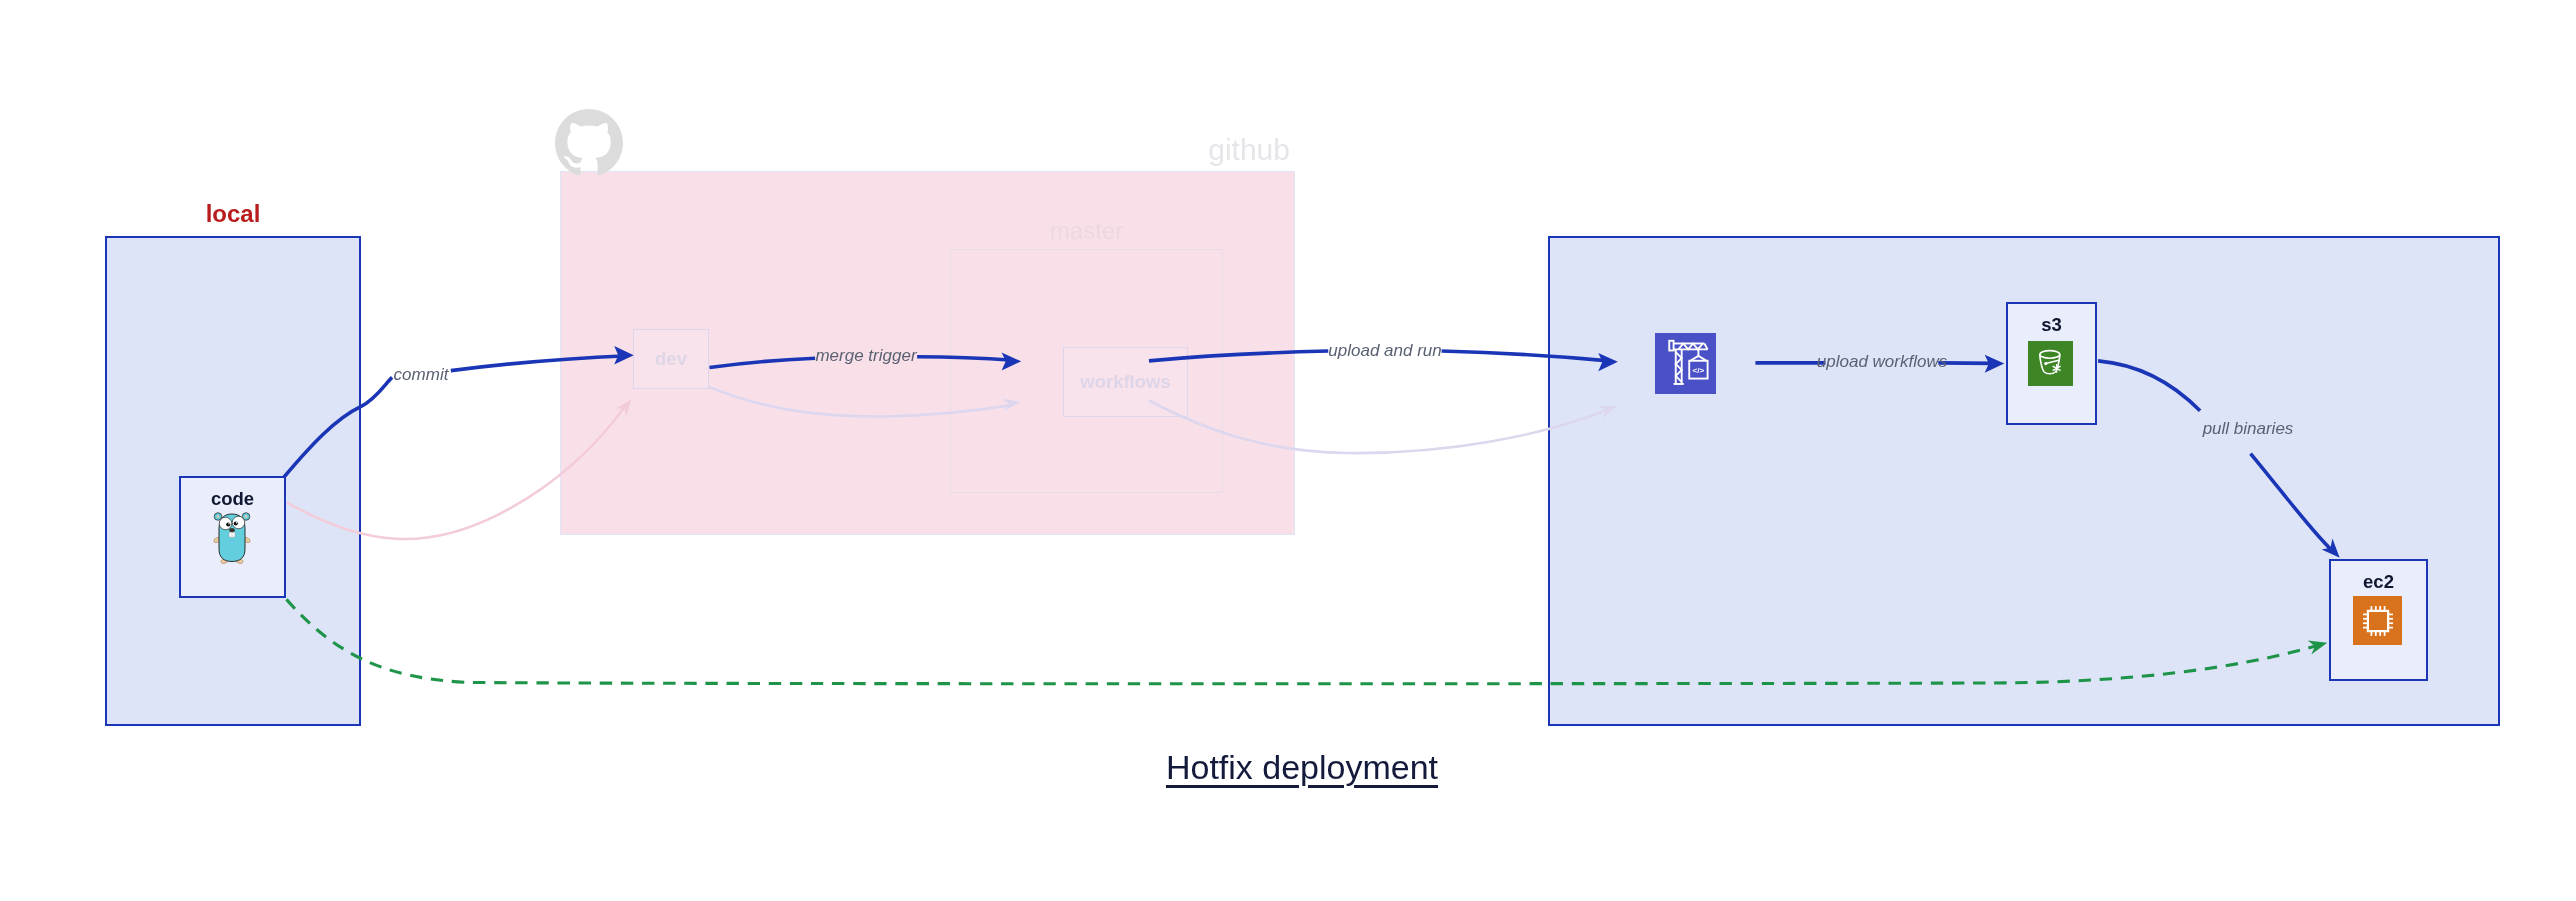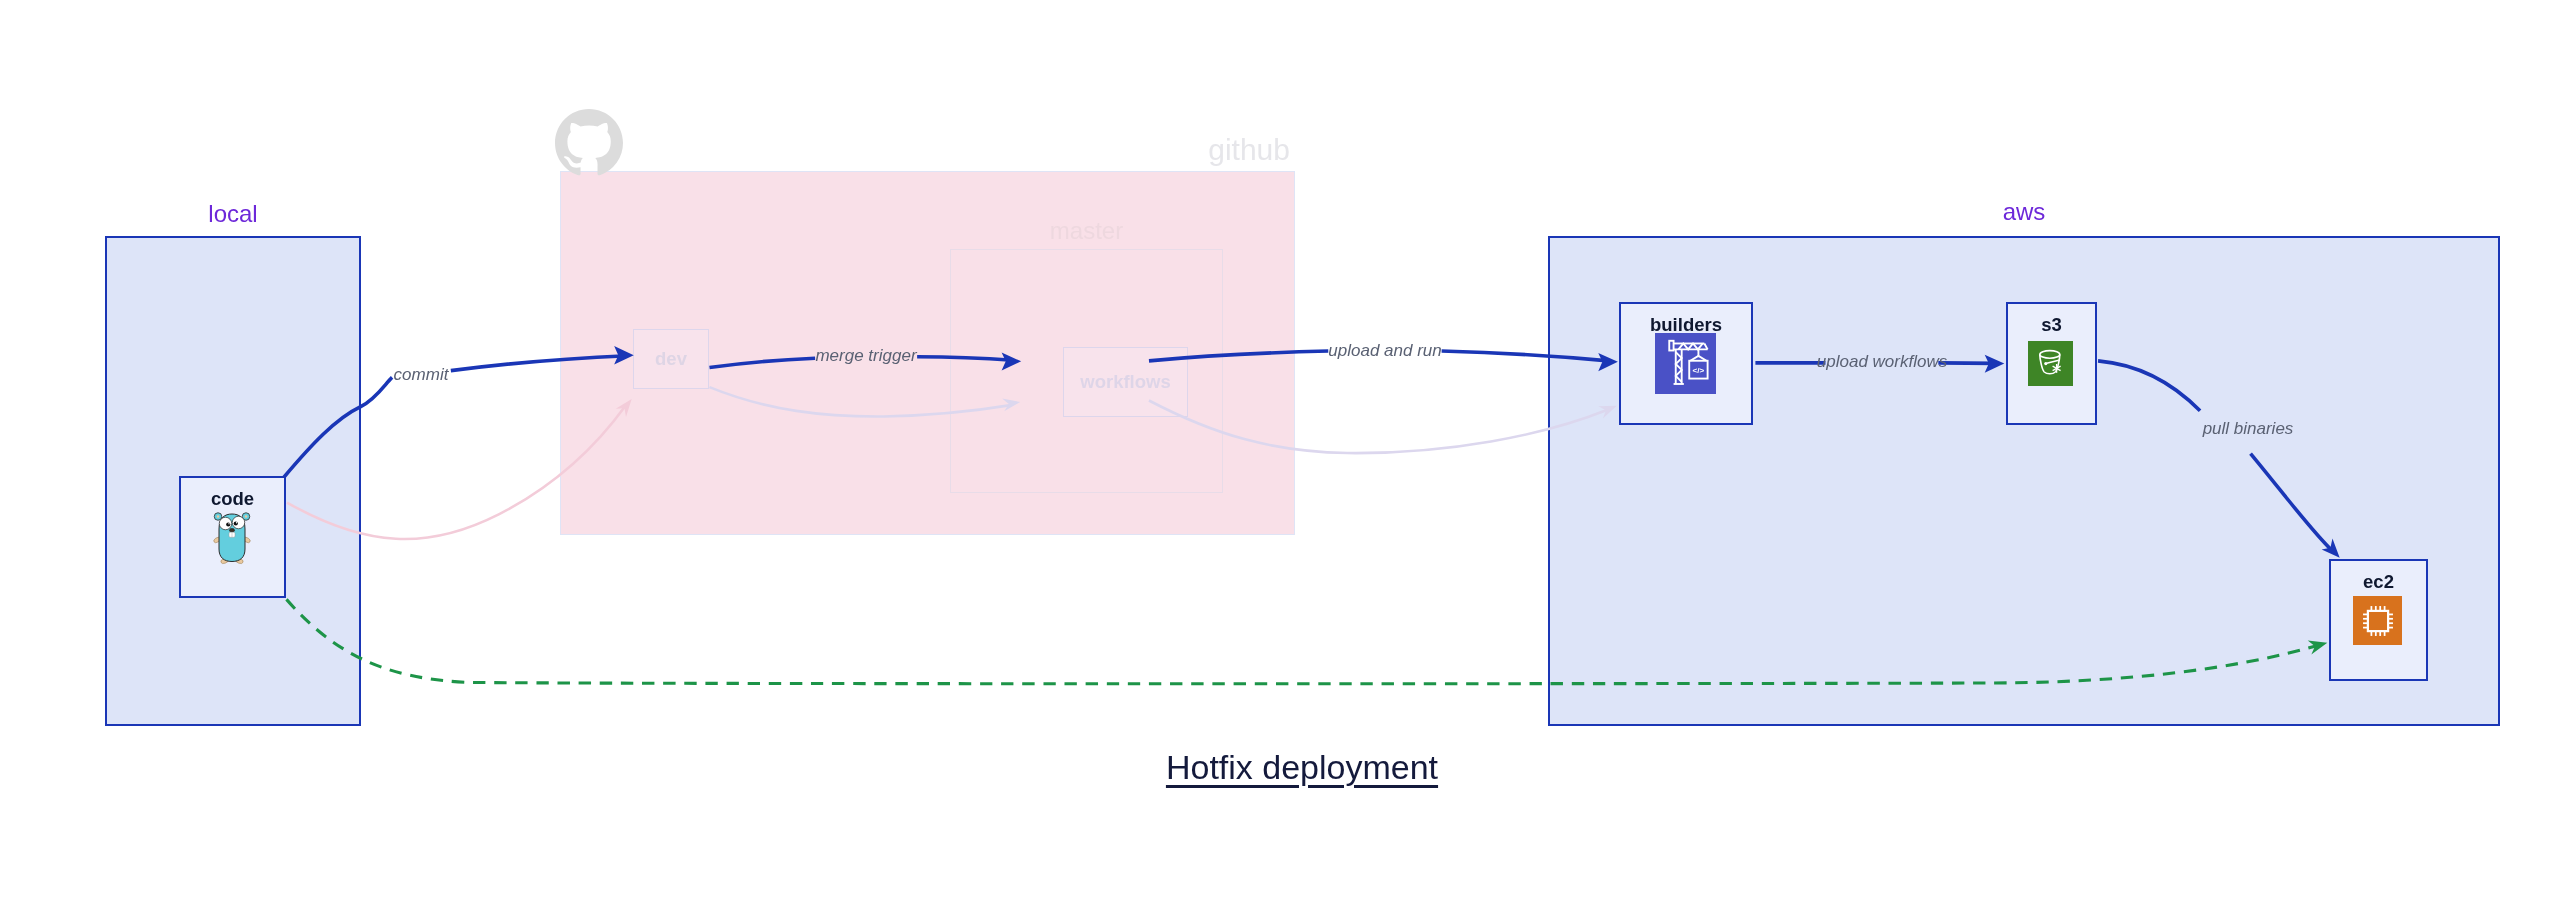--- a/index.html
+++ b/index.html
@@ -7,21 +7,21 @@
   .canvas { position:relative; width:2604px; height:902px; background:#ffffff; }
 
   .abs { position:absolute; }
 
   
   .group-box { position:absolute; box-sizing:border-box; }
   .local-box, .aws-box { background:#dde4f8; border:2.1px solid #1a36b6; }
   .github-box { background:#f9e0e8; border:1.5px solid #dfe4f6; }
   .master-box { background:transparent; border:1.5px solid #e8dce8; }
 
-  .group-label { position:absolute; font-size:24px; font-weight:400; color:#6d28d9; text-align:center; }
+  .group-label { position:absolute; font-size:24px; font-weight:700; color:#b91c1c; text-align:center; }
   .github-label { font-size:30px; color:#e6e6ea; font-weight:500; }
   .master-label { font-size:24px; color:#eed8df; font-weight:500; }
 
   
   .node { position:absolute; box-sizing:border-box; text-align:center; }
   .node-strong { background:#eaeefc; border:2.1px solid #1a36b6; }
   .node-faded  { background:#f8e3ec; border:1.5px solid #ddd6ec; }
   .node-label-strong { font-weight:bold; font-size:18.5px; color:#0f1830; margin-top:10.3px; }
   .node-label-faded { font-weight:bold; font-size:18.5px; color:#ded5e5; }
   .center-v { display:flex; align-items:center; justify-content:center; height:100%; }
@@ -51,21 +51,20 @@
 
   <div class="abs" style="left:555px; top:109px; width:68px; height:68px;">
     <svg width="68" height="68" viewBox="0 0 16 16">
       <path fill="#dcdcdc" d="M8 0C3.58 0 0 3.58 0 8c0 3.54 2.29 6.53 5.47 7.59.4.07.55-.17.55-.38 0-.19-.01-.82-.01-1.49-2.01.37-2.53-.49-2.69-.94-.09-.23-.48-.94-.82-1.13-.28-.15-.68-.52-.01-.53.63-.01 1.08.58 1.23.82.72 1.21 1.87.87 2.33.66.07-.52.28-.87.51-1.07-1.78-.2-3.64-.89-3.64-3.95 0-.87.31-1.59.82-2.15-.08-.2-.36-1.02.08-2.12 0 0 .67-.21 2.2.82.64-.18 1.32-.27 2-.27s1.36.09 2 .27c1.53-1.04 2.2-.82 2.2-.82.44 1.1.16 1.92.08 2.12.51.56.82 1.27.82 2.15 0 3.07-1.87 3.75-3.65 3.95.29.25.54.73.54 1.48 0 1.07-.01 1.93-.01 2.2 0 .21.15.46.55.38A8.01 8.01 0 0 0 16 8c0-4.42-3.58-8-8-8z"></path>
     </svg>
   </div>
 
   <div class="group-label master-label abs" style="left:950px; width:273px; top:217px;">master</div>
   <div class="group-box master-box" style="left:950px; top:249px; width:273px; height:244px;"></div>
 
-  <div class="group-label abs" style="left:1548px; width:952px; top:198px;">aws</div>
   <div class="group-box aws-box" style="left:1548px; top:236px; width:952px; height:490px;"></div>
 
   <div class="node node-strong" style="left:179px; top:476px; width:107px; height:122px;">
     <div class="node-label-strong">code</div>
   </div>
   <div class="abs" style="left:212px; top:510px; width:40px; height:55px;">
     <svg width="40" height="55" viewBox="0 0 80 106">
       <circle cx="12" cy="11" r="7.5" fill="#63cede" stroke="#2d2d2d" stroke-width="1.6"></circle>
       <circle cx="68" cy="11" r="7.5" fill="#63cede" stroke="#2d2d2d" stroke-width="1.6"></circle>
       <circle cx="12" cy="11" r="2.6" fill="#e9c9a0"></circle>
@@ -92,23 +91,20 @@
         <span class="node-label-faded">dev</span>
       </div>
   </div>
 
   <div class="node node-faded" style="left:1023px; top:347px; width:125px; height:70px;margin-left:40px;">
     <div class="center-v">
         <span class="node-label-faded" style="color:#ded5e8;">workflows</span>
       </div>
   </div>
 
-  <div class="node node-strong" style="left:1619px; top:302px; width:134px; height:123px;">
-    <div class="node-label-strong">builders</div>
-  </div>
   <div class="icon-tile" style="left:1655px; top:333px; width:61px; height:61px; background:#4a51c6;">
     <svg width="54" height="54" viewBox="0 0 100 100">
       <g stroke="#ffffff" stroke-width="3.5" fill="none">
         <rect x="19" y="7" width="8" height="18"></rect>
         <line x1="27" y1="12" x2="84" y2="12"></line>
         <line x1="27" y1="23" x2="90" y2="23"></line>
         <line x1="84" y1="12" x2="90" y2="23"></line>
         <path d="M36 23 L45 12 L54 23 L63 12 L72 23 L81 12"></path>
         <line x1="31" y1="23" x2="31" y2="87"></line>
         <line x1="42" y1="23" x2="42" y2="87"></line>

